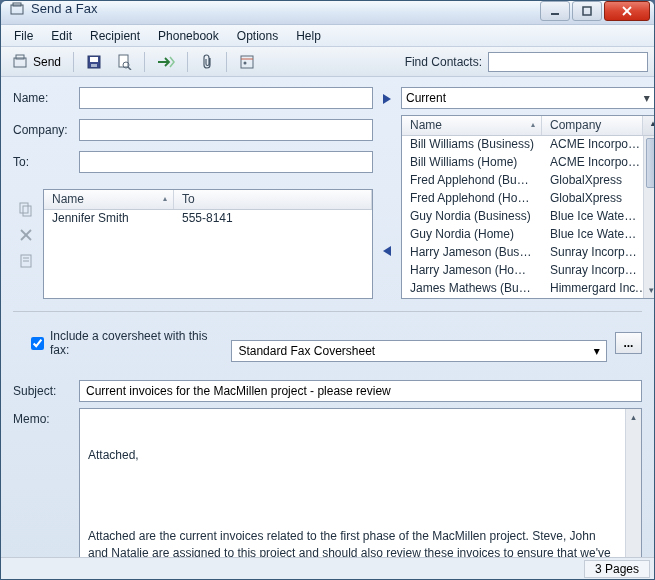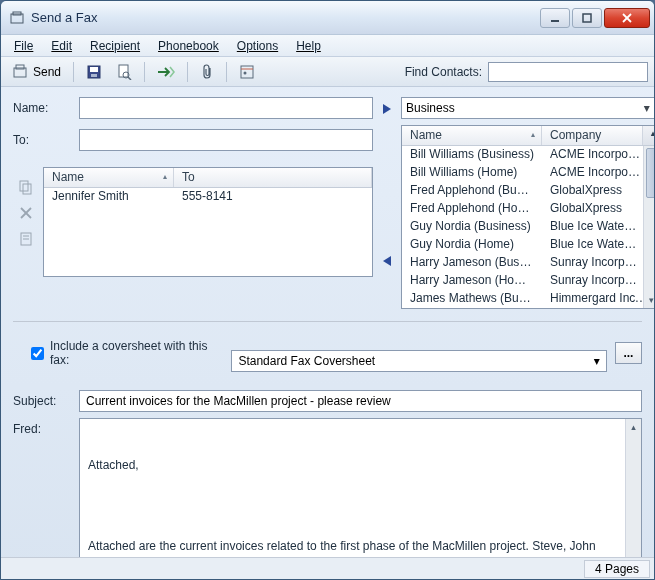--- a/index.html
+++ b/index.html
@@ -8,24 +8,24 @@
 .window {
   width: 655px; height: 580px;
   background: linear-gradient(to bottom, #e8f0fa 0%, #d9e4f1 100%);
   border: 1px solid #3a5a7a;
   border-radius: 6px 6px 0 0;
   box-shadow: 0 0 8px rgba(0,0,0,0.4);
   display: flex; flex-direction: column;
 }
 
 .titlebar {
-  height: 34px;
+  height: 24px;
   background: linear-gradient(to bottom, #f5f9fd 0%, #dce8f5 50%, #cdd9ea 100%);
   border-radius: 6px 6px 0 0;
-  display: flex; align-items: center;
+  display: flex; 
   padding: 0 4px 0 8px;
   border-bottom: 1px solid #b8c8da;
 }
 .titlebar-icon { width: 16px; height: 16px; margin-right: 6px; display:flex; align-items:center; justify-content:center; }
 .titlebar-title { flex: 1; color: #1a3050; font-size: 13px; }
 .win-controls { display: flex; gap: 2px; }
 .win-btn {
   width: 30px; height: 20px; border-radius: 3px;
   display: flex; align-items: center; justify-content: center;
   cursor: default; font-size: 11px; color: #3a4a5a;
@@ -36,21 +36,21 @@
   width: 46px;
   background: linear-gradient(to bottom, #e87a6a 0%, #d94530 50%, #c92a15 100%);
   border: 1px solid #8a2010; color: #fff;
 }
 .win-btn svg { display:block; }
 
 .menubar {
   height: 22px;
   background: linear-gradient(to bottom, #f4f8fc, #e4ecf5);
   border-bottom: 1px solid #c4d0e0;
-  display: flex; align-items: center; padding: 0 4px; text-decoration: underline;
+  display: flex; align-items: center; padding: 0 4px;
 }
 .menubar span { padding: 2px 9px; color: #102030; cursor: default; }
 
 .toolbar {
   height: 30px;
   background: linear-gradient(to bottom, #f2f6fa, #dde6f0);
   border-bottom: 1px solid #c0ccdc;
   display: flex; align-items: center; padding: 0 6px; gap: 2px;
 }
 .tool-btn {
@@ -269,20 +269,24 @@
   <div class="content">
 
     <div class="top-section">
 
       <div class="left-col">
         <div class="row">
           <span class="lbl">Name:</span>
           <input class="text-in" type="text" value="" style="">
         </div>
         <div class="row">
+          <span class="lbl">Company:</span>
+          <input class="text-in" type="text" value="" style="">
+        </div>
+        <div class="row">
           <span class="lbl">To:</span>
           <input class="text-in" type="text" value="" style="">
         </div>
 
         <div class="recipients-box">
           <div class="recipients-tools">
             <div>
                 <svg width="16" height="16" viewBox="0 0 16 16">
                   <rect x="2" y="2" width="8" height="10" fill="none" stroke="#9aa6b2"></rect>
                   <rect x="5" y="5" width="8" height="10" fill="none" stroke="#9aa6b2"></rect>
@@ -326,21 +330,21 @@
         <div style="flex:1"></div>
         <div class="arrow-btn" style="margin-bottom:40px">
           <svg width="12" height="12">
               <path d="M10 1 L2 6 L10 11 Z" fill="#2a4a9a"></path>
             </svg>
         </div>
       </div>
 
       <div class="right-col">
         <div class="contacts-combo">
-          <span>Business</span>
+          <span>Current</span>
           <span class="dd">▾</span>
         </div>
         <div class="contacts-list">
           <div class="list-header">
             <div class="sort-ind">Name</div>
             <div>Company</div>
             <div>▴</div>
           </div>
           <div class="contacts-body" id="contacts-body">
             <div class="list-row">
@@ -401,34 +405,34 @@
       </div>
       <div class="browse-btn">...</div>
     </div>
 
     <div class="row" style="margin-top:12px;">
       <span class="lbl">Subject:</span>
       <input class="text-in" style="flex: 1 1 0%;" type="text" value="Current invoices for the MacMillen project - please review">
     </div>
 
     <div class="row" style="align-items:flex-start; flex:1; min-height:0;">
-      <span class="lbl" style="padding-top:4px">Fred:</span>
+      <span class="lbl" style="padding-top:4px">Memo:</span>
       <div class="memo-box">
         <div class="memo-content">
           <div>Attached,</div>
           <br>
           <div>Attached are the current invoices related to the first phase of the MacMillen project. Steve, John and Natalie are assigned to this project and should also review these invoices to ensure that we've correctly billed for the number of hours they have invested in the project. If there are any descrepancies or questions please bring them to my attention immedately. We expect to wrap up the first phase of the MacMillen project within the next 30 days so I would like to finalize these invoice as quickly as possible.</div>
           <br>
           
         </div>
         <div class="memo-scroll">
           <div class="up">▴</div>
         </div>
       </div>
     </div>
 
   </div>
 
   <div class="statusbar">
-    <div class="status-cell">4 Pages</div>
+    <div class="status-cell">3 Pages</div>
   </div>
 
 </div>
 
 </body></html>

